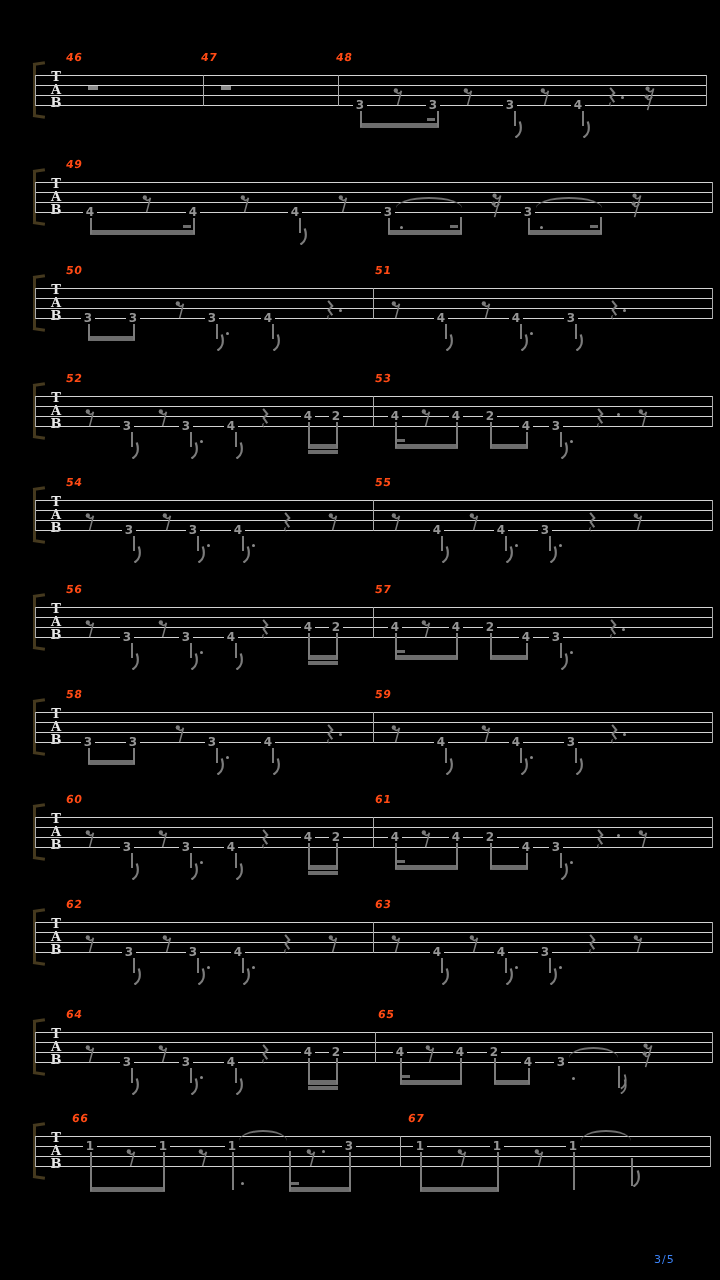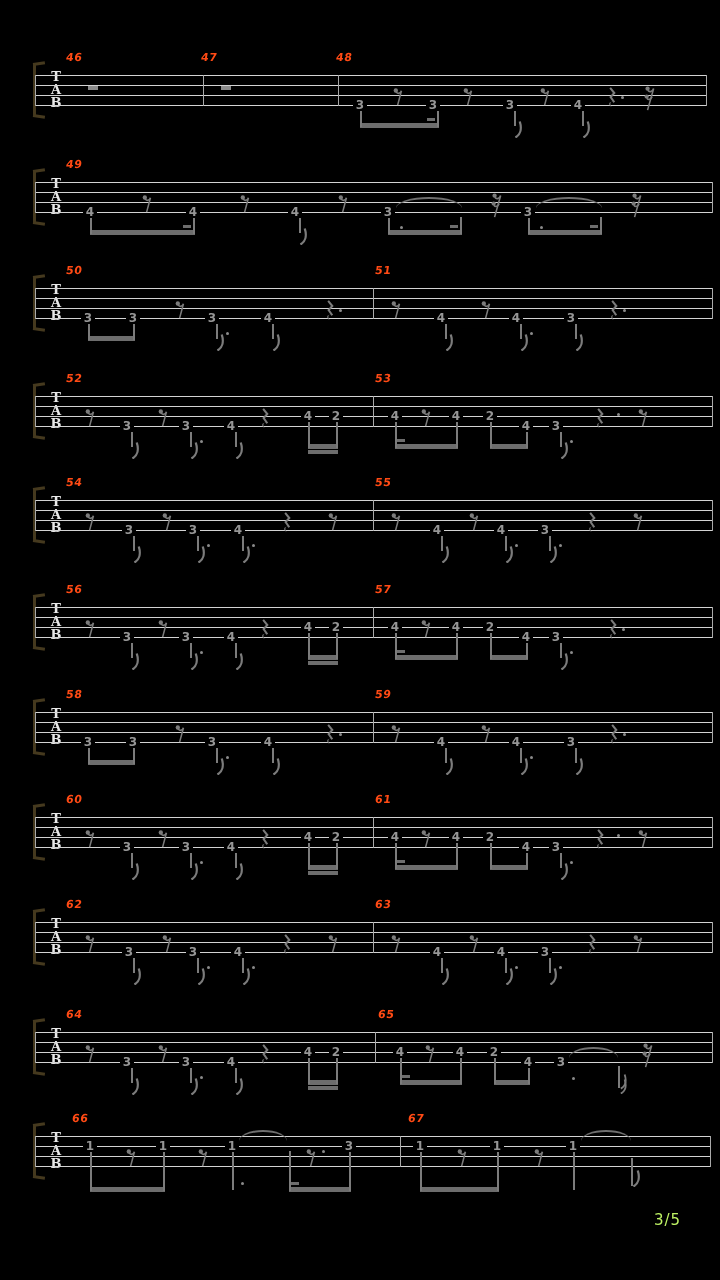--- a/index.html
+++ b/index.html
@@ -14,21 +14,21 @@
   .clef{position:absolute;font-family:"DejaVu Serif",serif;font-weight:700;font-size:13px;
         line-height:13px;color:#e8e8e8;width:16px;text-align:center;}
   .beam{position:absolute;background:#6d6d6d;}
   .stem{position:absolute;width:2px;background:#7c7c7c;}
   .tie{position:absolute;border-top:2px solid #6f6f6f;border-radius:50% 50% 0 0/100% 100% 0 0;}
   .dot{position:absolute;width:3px;height:3px;border-radius:50%;background:#8a8a8a;}
   .glyph{position:absolute;color:#7c7c7c;}
   .glyph svg{display:block;}
   .bracketv{position:absolute;width:3px;background:#45391e;}
   .bracketa{position:absolute;height:3px;width:12px;background:#45391e;}
-  .pageind{position:absolute;font-size:15px;color:#bef264;letter-spacing:1px;}
+  .pageind{position:absolute;font-size:11px;color:#3b82f6;letter-spacing:1px;margin-top:42px;}
 </style>
 </head>
 <body>
 
 <svg width="0" height="0" style="position:absolute" aria-hidden="true">
   <defs>
     <symbol id="sym-rest8" viewBox="0 0 10 22">
       <circle cx="2.6" cy="5" r="2.4" fill="currentColor"></circle>
       <path d="M2.8 6.5 C4.5 9 7.5 8.5 8.8 5.2 L4.6 21" fill="none" stroke="currentColor" stroke-width="1.7"></path>
     </symbol>

